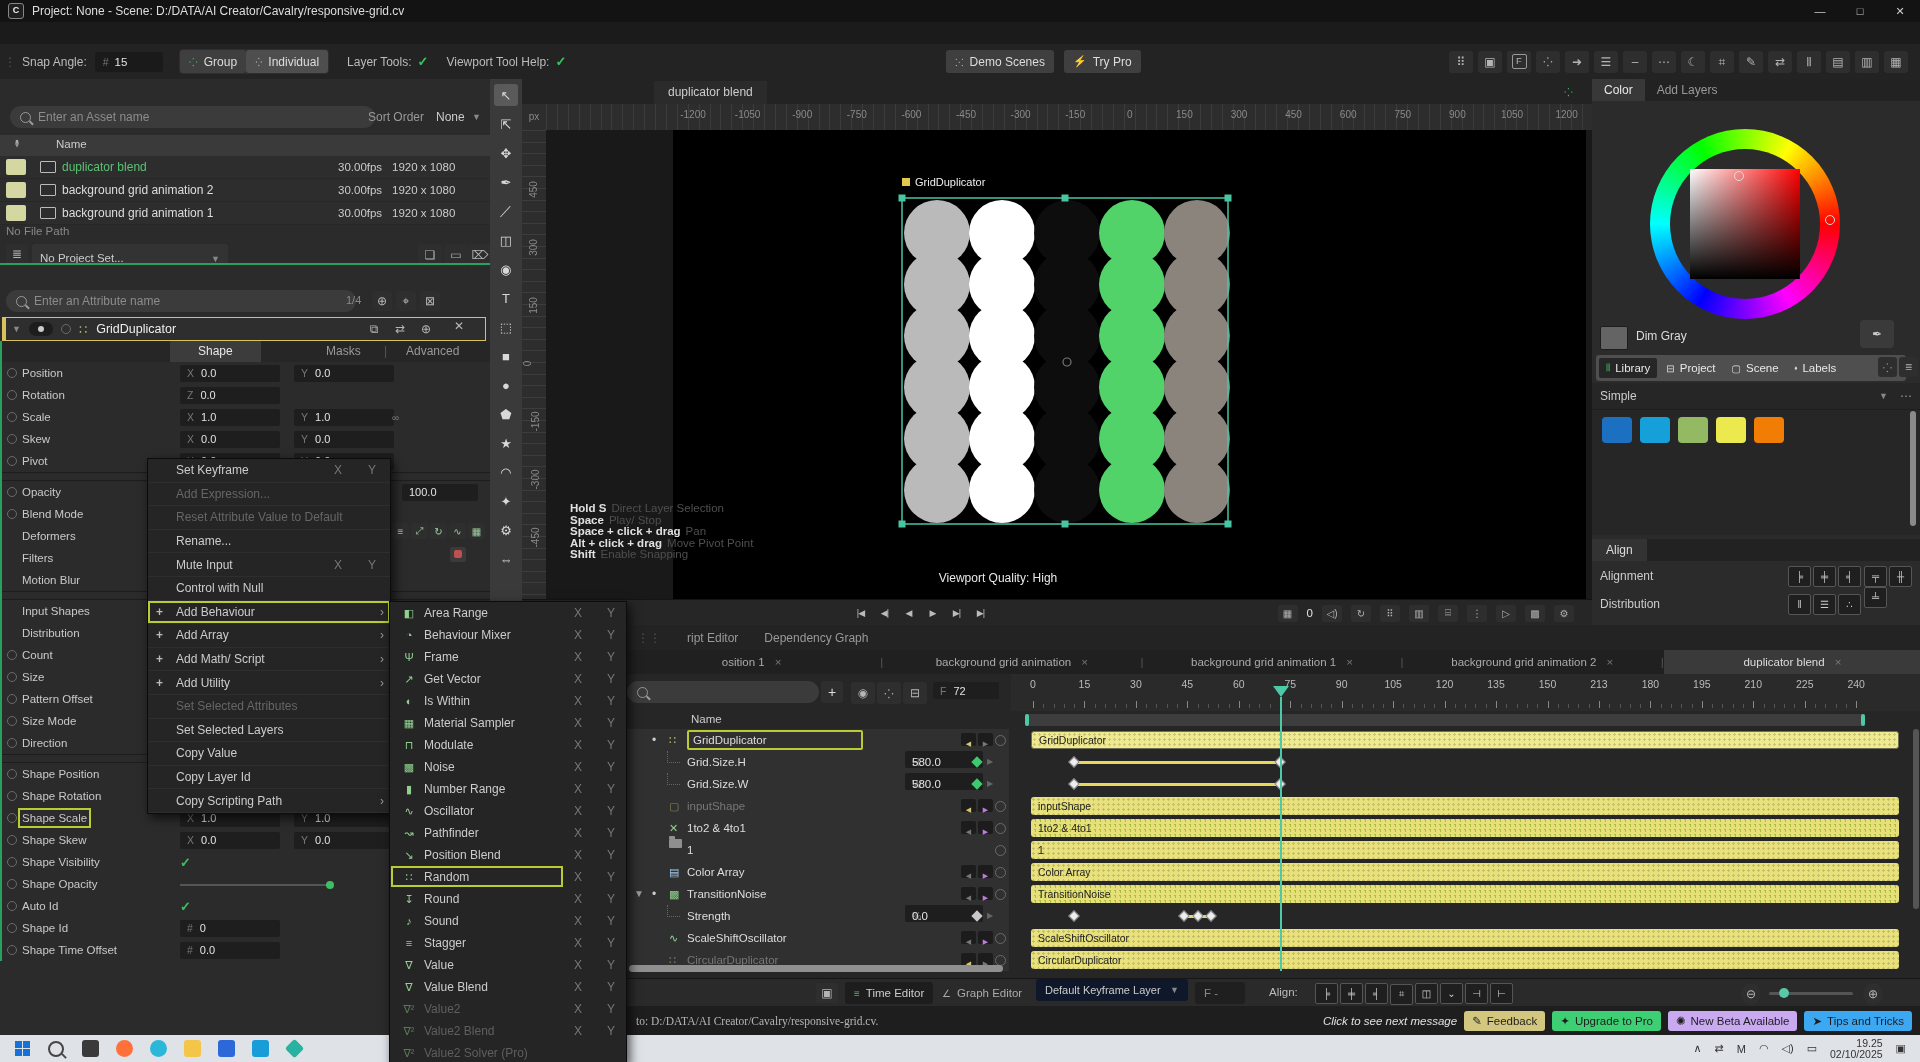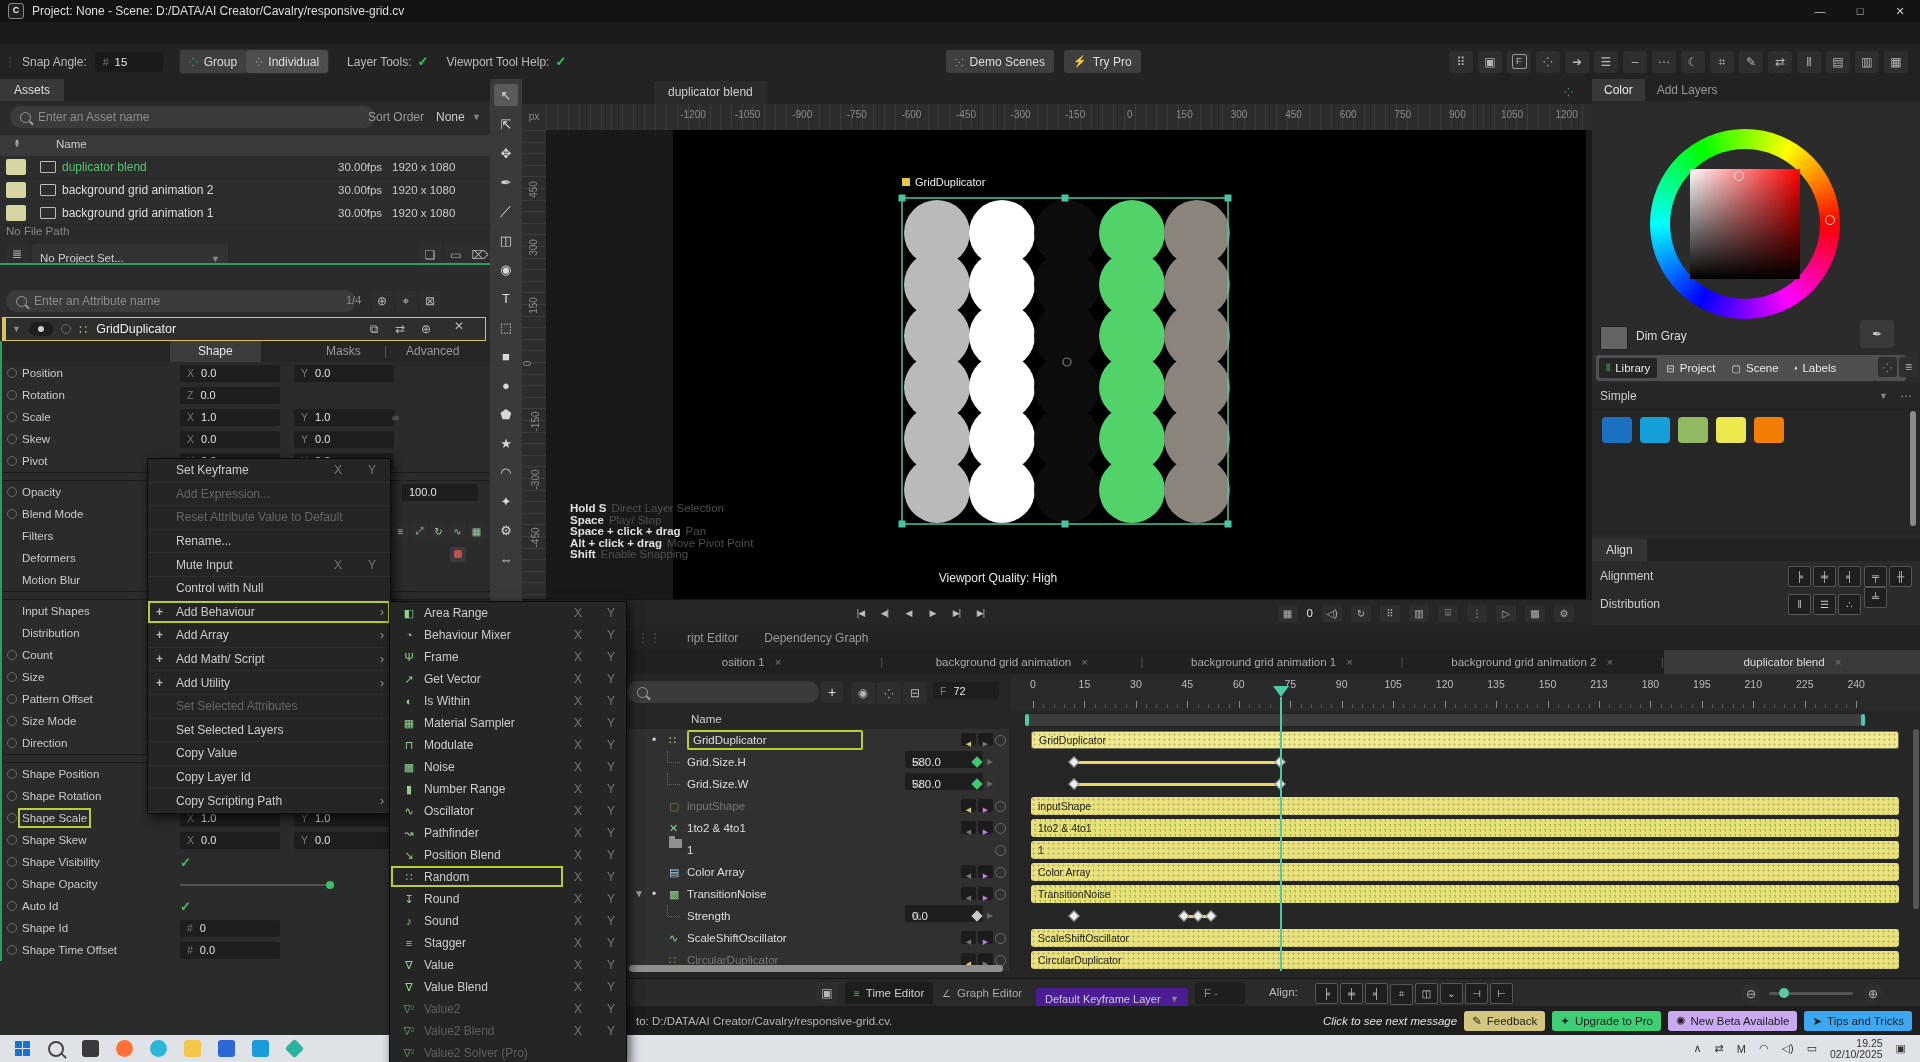--- a/index.html
+++ b/index.html
@@ -298,21 +298,20 @@
         <span class="icbtn">
           <span>▥</span>
         </span>
         <span class="icbtn">
           <span>▦</span>
         </span>
       </span>
   </div>
 
   <div class="abs" id="leftpanel">
-    <div class="tabstrip"><span class="tabchip">Assets</span></div>
     <div class="abs pill" style="left:10px;top:27px;width:345px;">
       <span class="mag"></span>
       <span>Enter an Asset name</span>
     </div>
     <span class="abs" style="left:368px;top:31px;color:#999;">Sort Order</span>
     <span class="abs" style="left:436px;top:31px;color:#ccc;">None</span>
     <span class="abs car" style="left:472px;top:33px;">▼</span>
     <div class="abs" id="assets-header">
       <span class="abs" style="left:12px;top:2px;color:#aaa;font-size:11px;transform:rotate(90deg);">✒</span>
       <span class="abs" style="left:56px;top:3px;font-size:11.5px;">Name</span>
@@ -450,24 +449,24 @@
           <span class="alabel">Opacity</span>
           <span class="field shifted">
             <span class="val">100.0</span>
           </span>
         </div>
         <div class="arow">
           <span class="kfcirc"></span>
           <span class="alabel">Blend Mode</span>
         </div>
         <div class="arow">
+          <span class="alabel">Deformers</span>
+        </div>
+        <div class="arow">
           <span class="alabel">Filters</span>
-        </div>
-        <div class="arow">
-          <span class="alabel">Deformers</span>
         </div>
         <div class="arow">
           <span class="alabel">Motion Blur</span>
         </div>
         <div class="asep"></div>
         <div class="arow">
           <span class="alabel">Input Shapes</span>
         </div>
         <div class="arow">
           <span class="alabel">Distribution</span>
@@ -1143,38 +1142,38 @@
     <div class="abs" id="tl-footer">
       <span class="abs icbtn" style="left:193px;top:4px;width:22px;height:20px;">▣</span>
       <span class="fbtn" style="left:222px;top:3px;">
           <span class="fico" style="color:#3dbf63;">≡</span>
           <span>Time Editor</span>
         </span>
       <span class="fbtn" style="left:310px;top:3px;background:none;color:#aaa;">
           <span class="fico">∠</span>
           <span>Graph Editor</span>
         </span>
-      <span class="fbtn" style="left:413px;top:9px;width:152px;background:#4c1d95;">
+      <span class="fbtn" style="left:413px;top:0;width:152px;background:#0f172a;">
           <span style="font-size:11px;">Default Keyframe Layer</span>
           <span class="car" style="margin-left:auto;">▼</span>
         </span>
       <span class="fbtn" style="left:572px;top:3px;width:50px;background:#1f1f1f;color:#888;">
           <span>F  -</span>
         </span>
       <span class="abs" style="left:646px;top:7px;color:#bbb;font-size:11.5px;">Align:</span>
       <span class="abs" style="left:692px;top:4px;" id="footer-align"><span class="alignbtn">╞</span><span class="alignbtn">╪</span><span class="alignbtn">╡</span><span class="alignbtn">⌗</span><span class="alignbtn">◫</span><span class="alignbtn">⌄</span><span class="alignbtn">⊣</span><span class="alignbtn">⊢</span></span>
       <span class="abs icbtn" style="left:1118px;top:4px;width:20px;border-radius:50%;">⊖</span>
       <div class="abs" style="left:1146px;top:13px;width:84px;height:3px;background:#555;border-radius:2px;"></div>
       <span class="abs" style="left:1156px;top:9px;width:10px;height:10px;background:#57c9a7;border-radius:50%;"></span>
       <span class="abs icbtn" style="left:1240px;top:4px;width:20px;border-radius:50%;">⊕</span>
     </div>
   </div>
 
   <div class="abs" id="statusrow">
-    <span style="margin-left:14px;">to: D:/DATA/AI Creator/Cavalry/responsive-grid.cv.</span>
+    <span style="margin-left:14px;font-family:Liberation Serif, serif;">to: D:/DATA/AI Creator/Cavalry/responsive-grid.cv.</span>
     <span style="margin-left:auto;font-style:italic;color:#e0e0e0;">Click to see next message</span>
     <span id="badges" style="display:inline-flex;margin-right:8px;">
         <span class="badge" style="background: rgb(211, 199, 127);">
           <span>✎</span>
           <span>Feedback</span>
         </span>
         <span class="badge" style="background: rgb(62, 207, 116);">
           <span>✦</span>
           <span>Upgrade to Pro</span>
         </span>

